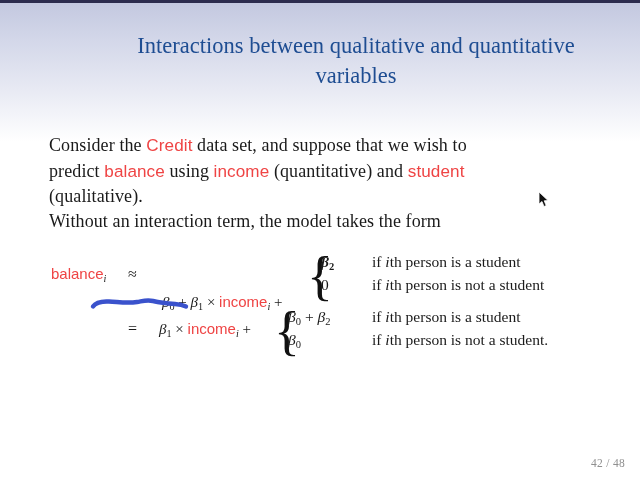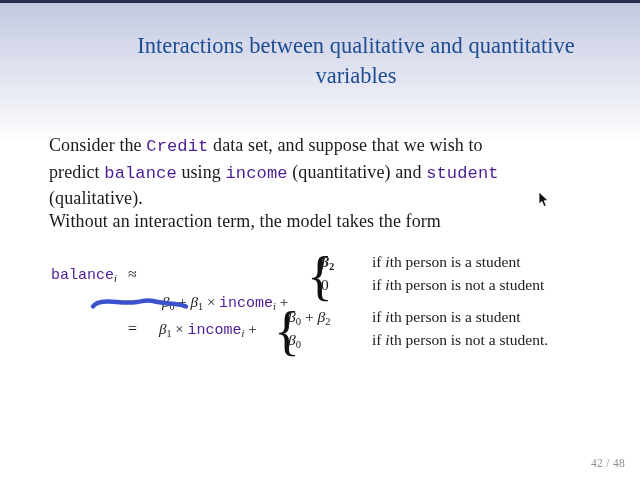--- a/index.html
+++ b/index.html
@@ -28,22 +28,22 @@
     padding-left:36px;
   }
   .body-text{
     position:absolute;
     font-size:18px;line-height:24.5px;
     letter-spacing:0.1px;
   }
   .p1{left:49px;top:133px;width:530px;}
   .p2{left:49px;top:209px;width:530px;}
   .code{
-    font-family:Liberation Mono, monospace;
-    color:#4c1d95;
+    font-family:Liberation Sans, sans-serif;
+    color:#ef4444;
     font-size:0.95em;
   }
   .it{font-style:italic;}
   sub{font-size:68%;line-height:0;vertical-align:-0.25em;}
   .equation{
     position:absolute;left:49px;width:560px;height:52px;
     font-size:15.5px;line-height:18px;
   }
   .eq1{top:250px;}
   .eq2{top:305px;}

